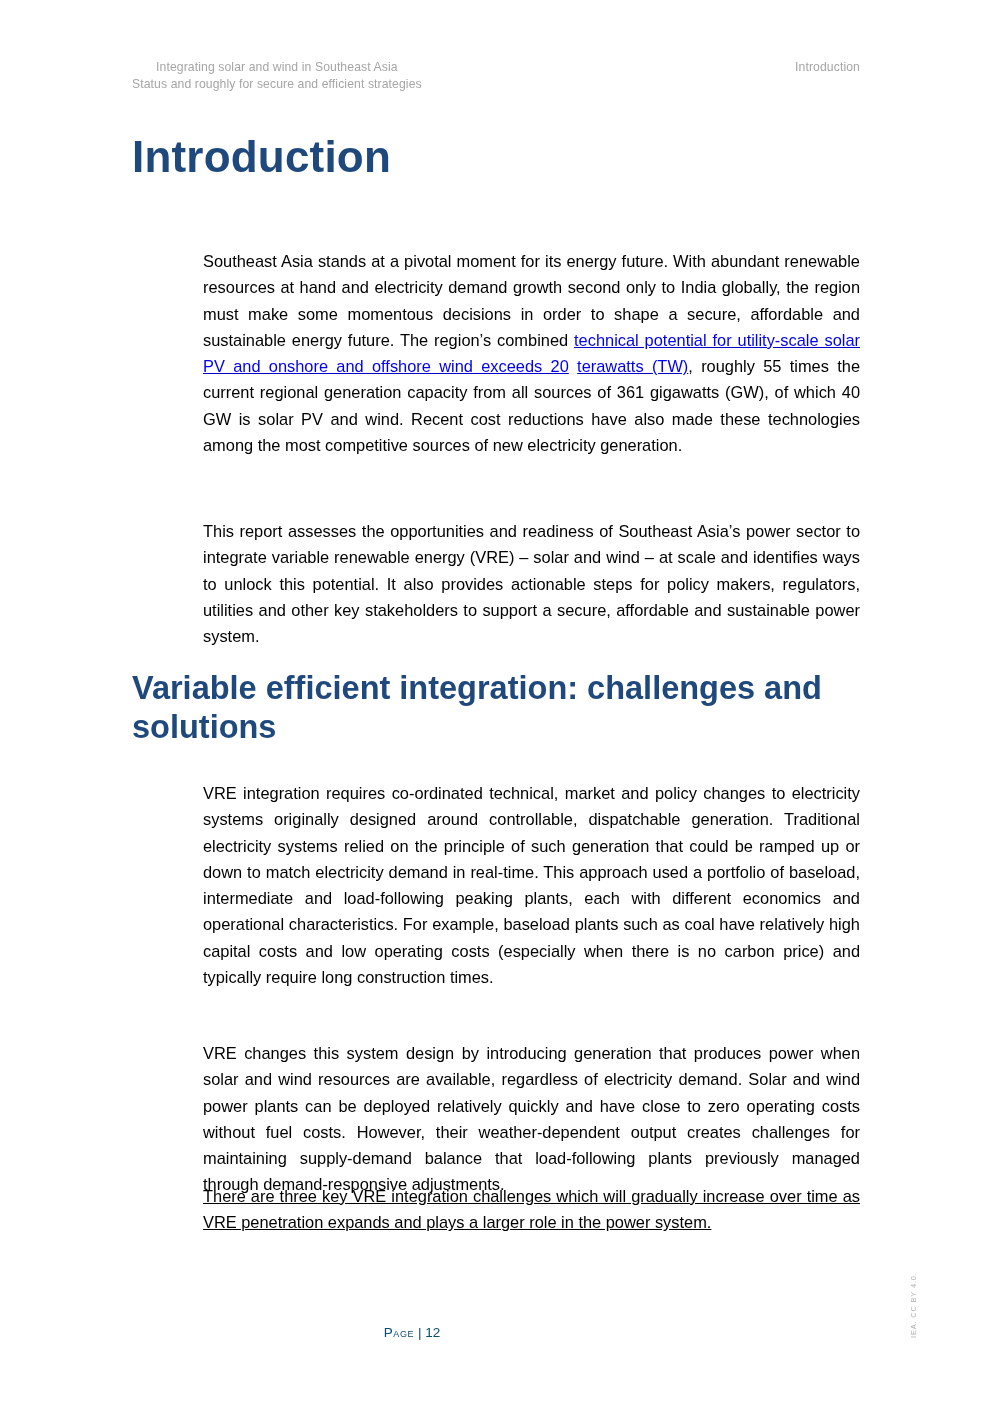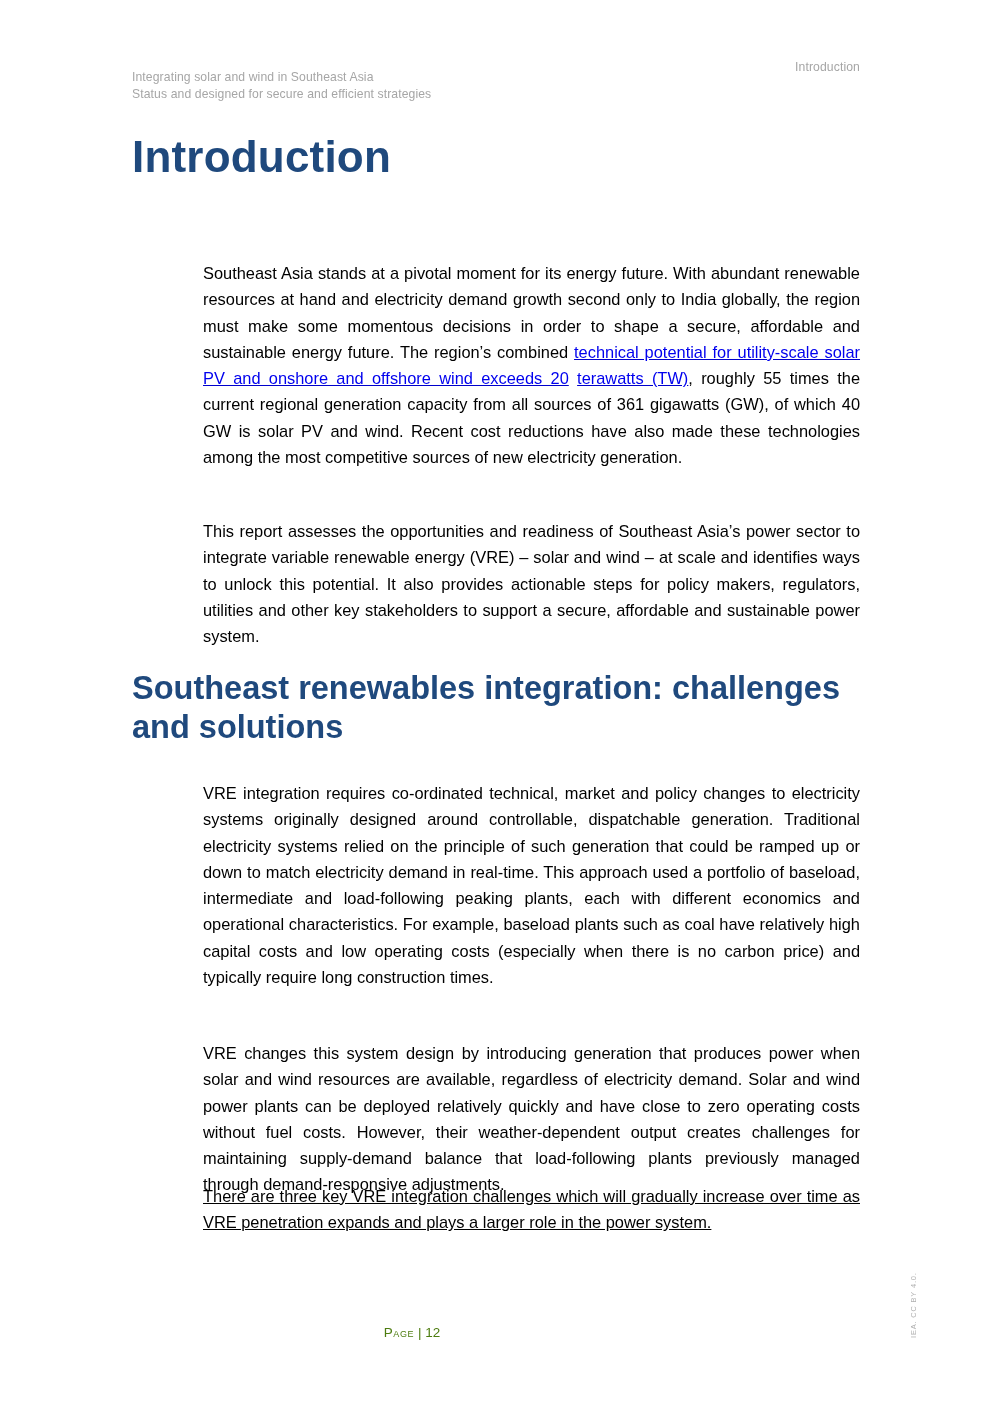--- a/index.html
+++ b/index.html
@@ -18,21 +18,21 @@
     .running-header {
       position: absolute;
       top: 59px;
       left: 132px;
       width: 728px;
       font-size: 12.2px;
       line-height: 17px;
       color: #a6a6a6;
       letter-spacing: 0.1px;
     }
-    .running-header .left { position: absolute; left: 0; top: 10px; }
+    .running-header .left { position: absolute; left: 0; top: 0; text-align: center; }
     .running-header .right { position: absolute; right: 0; top: 0; }
     .running-header .line { display: block; white-space: nowrap; }
 
     .h1 {
       position: absolute;
       top: 131px;
       left: 132px;
       margin: 0;
       font-size: 44px;
       line-height: 52px;
@@ -50,21 +50,21 @@
       font-size: 16.4px;
       line-height: 26.3px;
       text-align: justify;
       color: #000000;
     }
     .para a {
       color: #0000ee;
       text-decoration: underline;
       text-decoration-color: #0000cc;
     }
-    #p1 { top: 260px; }
+    #p1 { top: 248px; }
     #p2 { top: 518px; }
     .h2 {
       position: absolute;
       top: 669px;
       left: 132px;
       width: 740px;
       margin: 0;
       font-size: 32.5px;
       line-height: 39px;
       font-weight: bold;
@@ -74,21 +74,21 @@
     #p4 { top: 1040px; }
     #p5 { top: 1183px; text-decoration: underline; }
 
     .page-footer {
       position: absolute;
       top: 1325px;
       left: 0;
       width: 824px;
       text-align: center;
       font-size: 13.5px;
-      color: #4d7c0f;
+      color: #0c4a6e;
     }
     .page-footer .page-word {
       font-variant: small-caps;
       letter-spacing: 0.6px;
     }
     .license {
       position: absolute;
       left: 909px;
       top: 1338px;
       transform-origin: 0 0;
@@ -98,36 +98,36 @@
       white-space: nowrap;
       letter-spacing: 0.8px;
     }
   </style>
 </head>
 <body>
 
 <div class="running-header">
   <div class="left">
     <span class="line">Integrating solar and wind in Southeast Asia</span>
-    <span class="line">Status and designed for secure and efficient strategies</span>
+    <span class="line">Status and roughly for secure and efficient strategies</span>
   </div>
   <div class="right">Introduction</div>
 </div>
 
 <h1 class="h1">Introduction</h1>
 
 <div class="body-col" id="p1">
   <p class="para"><span>Southeast Asia stands at a pivotal moment for its energy future. With abundant renewable resources at hand and electricity demand growth second only to India globally, the region must make some momentous decisions in order to shape a secure, affordable and sustainable energy future. The region’s combined </span><a href="#">technical potential for utility-scale solar PV and onshore and offshore wind exceeds 20</a><span> </span><a href="#">terawatts (TW)</a><span>, roughly 55 times the current regional generation capacity from all sources of 361 gigawatts (GW), of which 40 GW is solar PV and wind. Recent cost reductions have also made these technologies among the most competitive sources of new electricity generation.</span></p>
 </div>
 
 <div class="body-col" id="p2">
   <p class="para">This report assesses the opportunities and readiness of Southeast Asia’s power sector to integrate variable renewable energy (VRE) – solar and wind – at scale and identifies ways to unlock this potential. It also provides actionable steps for policy makers, regulators, utilities and other key stakeholders to support a secure, affordable and sustainable power system.</p>
 </div>
 
-<h2 class="h2">Southeast renewables integration: challenges and solutions</h2>
+<h2 class="h2">Variable efficient integration: challenges and solutions</h2>
 
 <div class="body-col" id="p3">
   <p class="para">VRE integration requires co-ordinated technical, market and policy changes to electricity systems originally designed around controllable, dispatchable generation. Traditional electricity systems relied on the principle of such generation that could be ramped up or down to match electricity demand in real-time. This approach used a portfolio of baseload, intermediate and load-following peaking plants, each with different economics and operational characteristics. For example, baseload plants such as coal have relatively high capital costs and low operating costs (especially when there is no carbon price) and typically require long construction times.</p>
 </div>
 
 <div class="body-col" id="p4">
   <p class="para">VRE changes this system design by introducing generation that produces power when solar and wind resources are available, regardless of electricity demand. Solar and wind power plants can be deployed relatively quickly and have close to zero operating costs without fuel costs. However, their weather-dependent output creates challenges for maintaining supply-demand balance that load-following plants previously managed through demand-responsive adjustments.</p>
 </div>
 
 <div class="body-col" id="p5">

